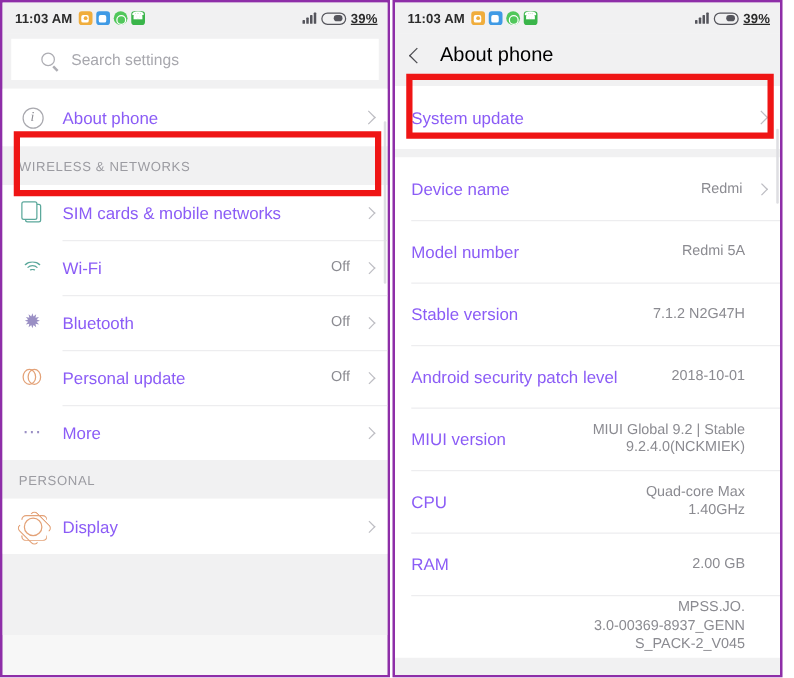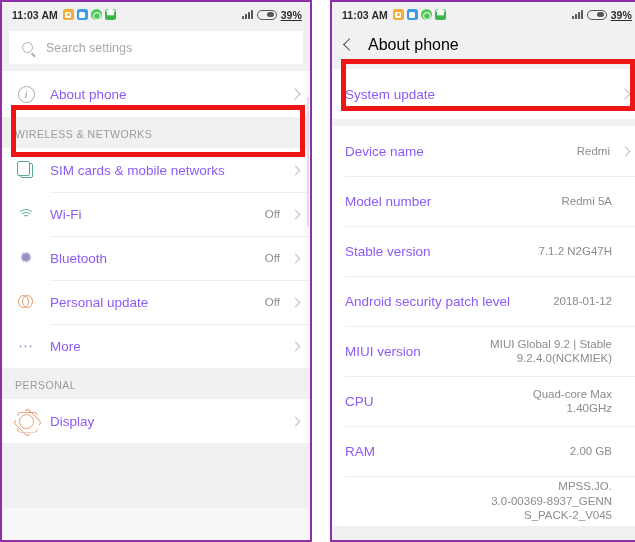--- a/index.html
+++ b/index.html
@@ -6,21 +6,21 @@
   html, body {
     width: 635px; height: 542px;
     background: #ffffff;
     font-family: "Liberation Sans", sans-serif;
     overflow: hidden;
   }
   .stage {
     position: relative;
     width: 635px; height: 542px;
     display: flex;
-    gap: 18px;
+    gap: 2px;
     background: #ffffff;
   }
 
   
   .phone {
     position: relative;
     width: 312px;
     height: 542px;
     border: 2px solid #8e2ea8;
     background: #f7f7f7;
@@ -134,21 +134,21 @@
     background: #f1f1f2;
     position: relative;
     overflow: hidden;
   }
   .searchbar {
     margin: 4px 7px 0 7px;
     height: 33px;
     background: #ffffff;
     display: flex;
     align-items: center;
-    padding-left: 13px;
+    padding-left: 24px;
     gap: 13px;
   }
   .search-ico {
     width: 11px; height: 11px;
     border: 1.5px solid #adadb3;
     border-radius: 50%;
     position: relative;
   }
   .search-ico::after {
     content: ""; position: absolute;
@@ -502,21 +502,21 @@
           <span class="value no-chev">Redmi 5A</span>
           <span class="chev-spacer"></span>
         </div>
         <div class="row noicon xl">
           <span class="label">Stable version</span>
           <span class="value no-chev">7.1.2 N2G47H</span>
           <span class="chev-spacer"></span>
         </div>
         <div class="row noicon xl">
           <span class="label">Android security patch level</span>
-          <span class="value no-chev">2018-01-12</span>
+          <span class="value no-chev">2018-10-01</span>
           <span class="chev-spacer"></span>
         </div>
         <div class="row noicon xl">
           <span class="label">MIUI version</span>
           <span class="value no-chev">MIUI Global 9.2 | Stable
 9.2.4.0(NCKMIEK)</span>
           <span class="chev-spacer"></span>
         </div>
         <div class="row noicon xl">
           <span class="label">CPU</span>

